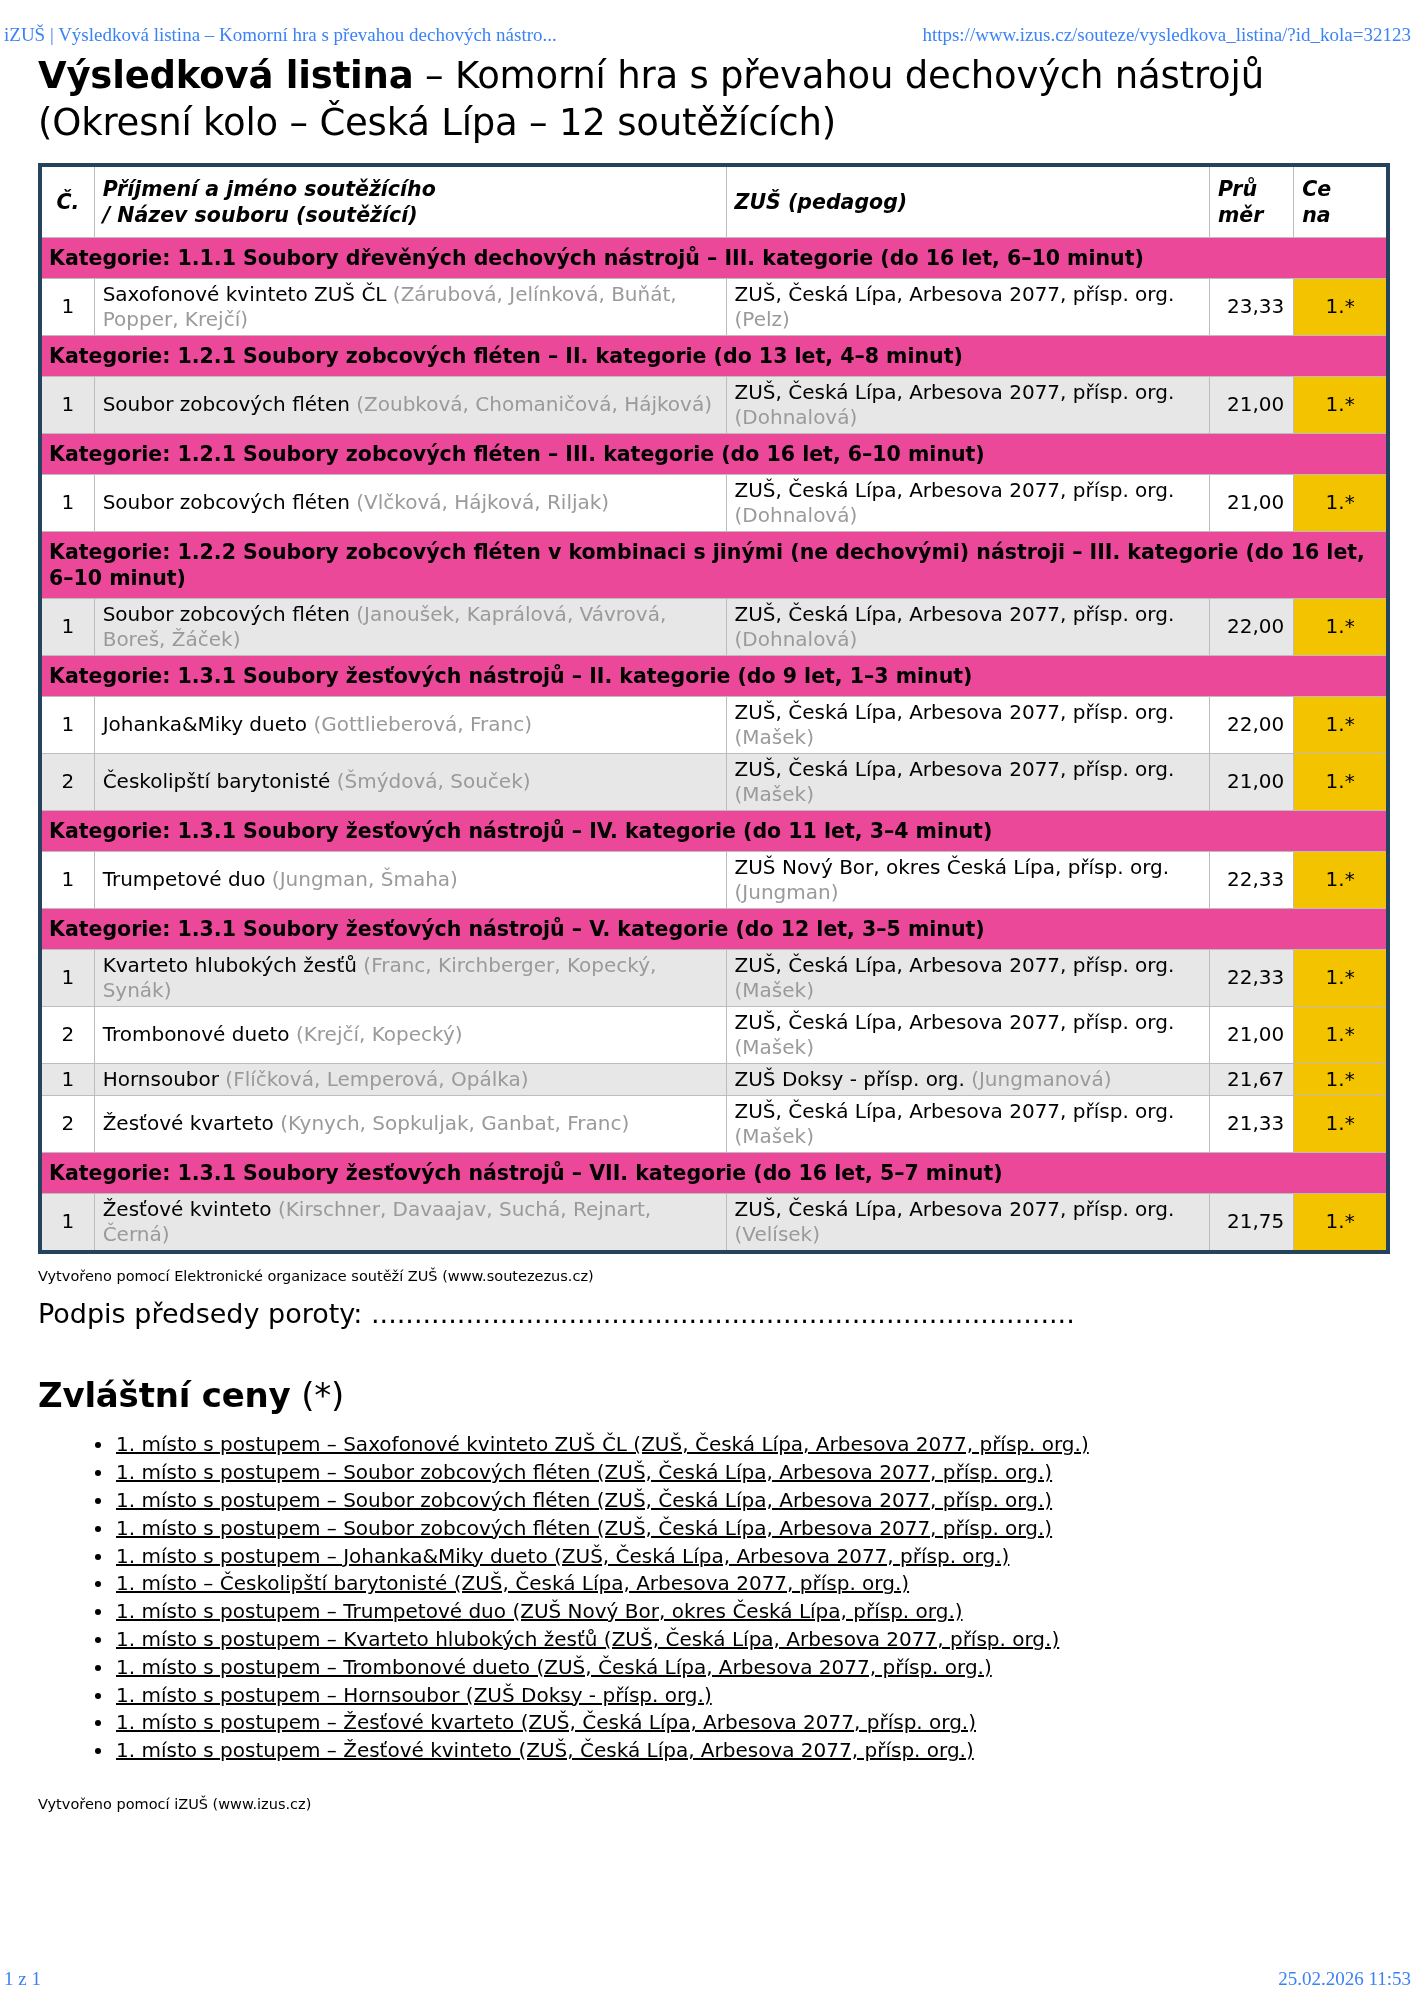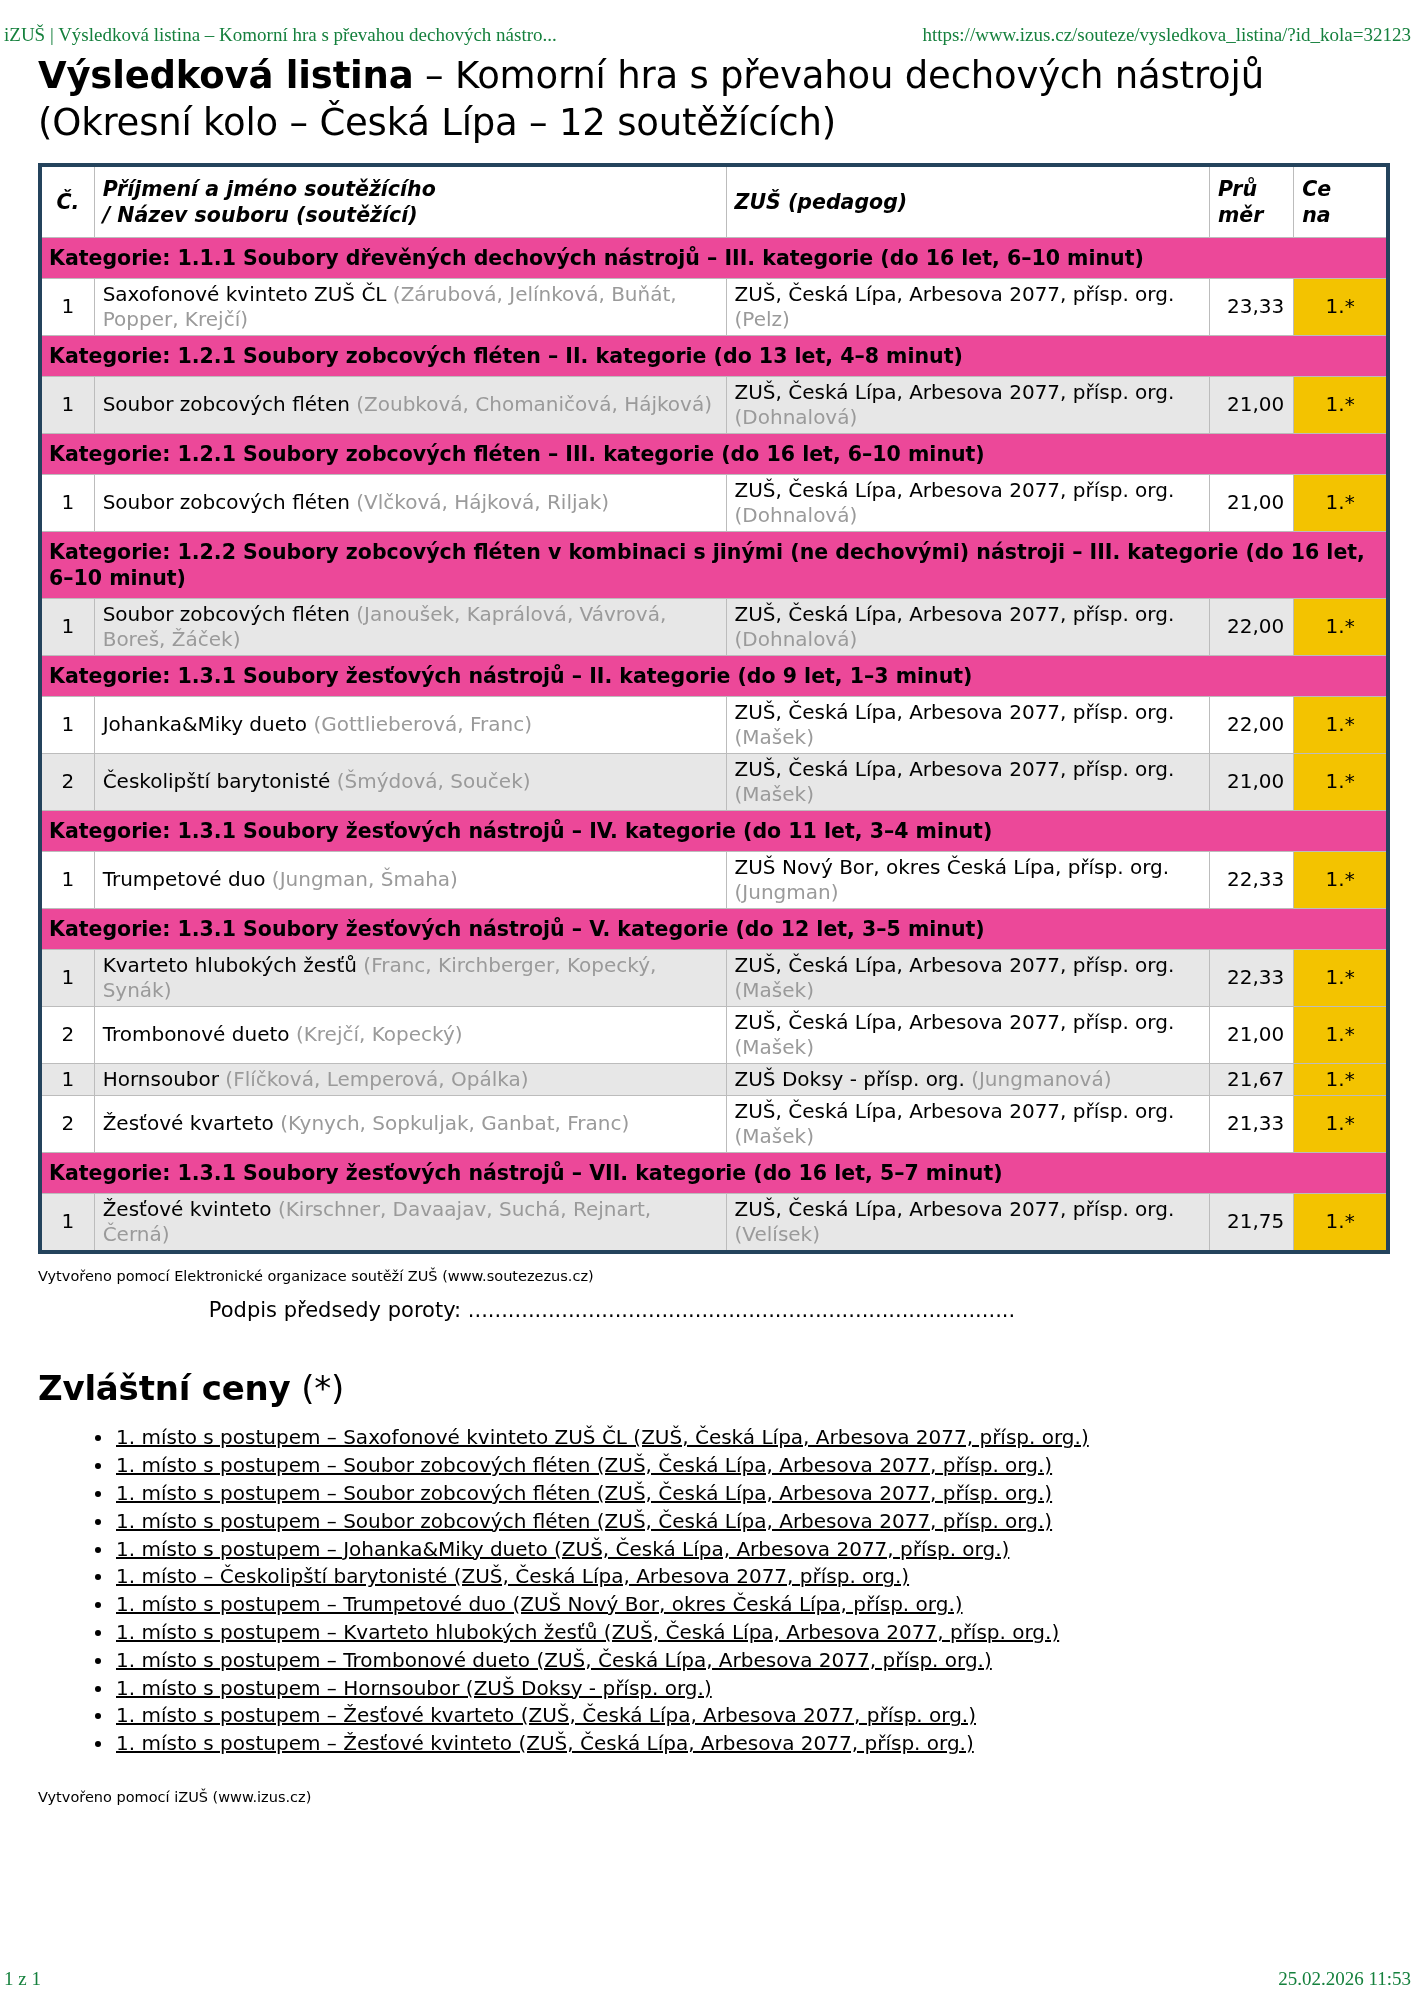--- a/index.html
+++ b/index.html
@@ -7,21 +7,21 @@
   body {
     width:1415px; height:2000px; position:relative;
     background:#ffffff; color:#000;
     font-family:"DejaVu Sans", sans-serif;
     overflow:hidden;
   }
   
   .print-hf {
     position:absolute; left:4px; right:4px;
     display:flex; justify-content:space-between;
-    font-family:"Liberation Serif", serif; font-size:19px; color:#15803d;
+    font-family:"Liberation Serif", serif; font-size:19px; color:#3b82f6;
   }
   .print-hf.top { top:24px; }
   .print-hf.bottom { bottom:10px; }
 
   .content { position:absolute; left:38px; top:52px; width:1148px; }
 
   h1.doc-title {
     margin:0 0 16px 0; font-size:37px; font-weight:normal;
     line-height:1.28; width:1280px; letter-spacing:-0.2px;
   }
@@ -52,21 +52,21 @@
   tr.shade td { background:#e7e7e7; }
   table.results td.c-prize {
     background:#f3c300; text-align:center; padding:3px 4px;
   }
   .muted { color:#9a9a9a; }
 
   .made-by {
     font-size:14.5px; margin-top:13px; line-height:1.3;
   }
   .signature-line {
-    margin-top:12px; font-size:21px; text-align:center; white-space:nowrap;
+    margin-top:12px; font-size:27px; text-align:left; white-space:nowrap;
   }
   h2.special-heading {
     margin:46px 0 0 0; font-size:34px; line-height:1.2; font-weight:bold;
     letter-spacing:-0.2px;
   }
   h2.special-heading .hlight { font-weight:normal; }
   ul.special-list {
     margin:16px 0 0 0; padding-left:76px; font-size:20px; line-height:27.8px;
   }
   ul.special-list li { padding-left:2px;text-decoration:underline; }

